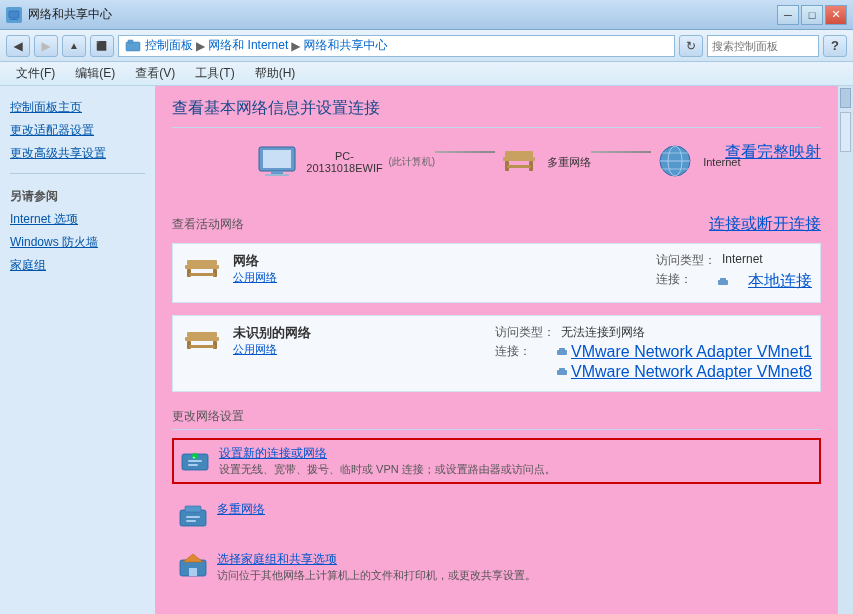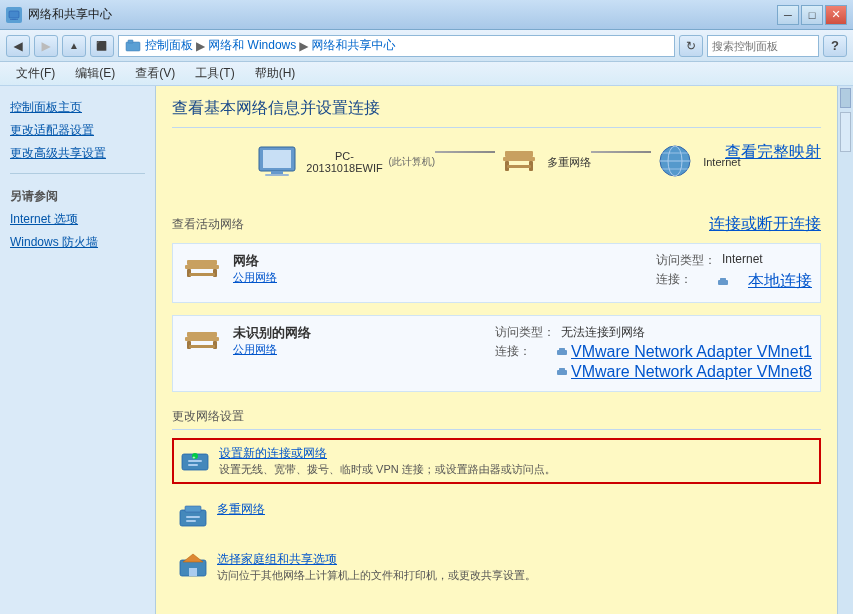--- a/index.html
+++ b/index.html
@@ -158,21 +158,21 @@
     .sidebar-section-header {
       font-size: 12px;
       font-weight: bold;
       color: #555;
       padding: 6px 10px 3px 10px;
     }
 
     
     .content {
       flex: 1;
-      background: #fef9c3;
+      background: #f9a8d4;
       padding: 12px 16px;
       overflow-y: auto;
     }
 
     .page-title {
       font-size: 16px;
       color: #1a4a8a;
       font-weight: normal;
       margin-bottom: 14px;
       border-bottom: 1px solid #c0d8f0;
@@ -343,21 +343,21 @@
   <div class="nav-btn" style="color:#bbb;">▶</div>
   <div class="nav-btn" style="font-size:10px;">▲</div>
   <div class="nav-btn" style="font-size:9px;">⬛</div>
   <div class="address-path">
     <svg width="16" height="14" viewBox="0 0 16 14" style="margin-right:4px;flex-shrink:0;">
         <rect x="1" y="3" width="14" height="9" rx="1" fill="#5a9fd4" stroke="#3a7ab4" stroke-width="0.5"></rect>
         <rect x="3" y="1" width="5" height="3" rx="0.5" fill="#5a9fd4" stroke="#3a7ab4" stroke-width="0.5"></rect>
       </svg>
     <span class="address-path-link">控制面板</span>
     <span class="address-path-arrow"> ▶ </span>
-    <span class="address-path-link">网络和 Windows</span>
+    <span class="address-path-link">网络和 Internet</span>
     <span class="address-path-arrow"> ▶ </span>
     <span class="address-path-link">网络和共享中心</span>
   </div>
   <div class="nav-btn">↻</div>
   <div class="search-box">
     <input class="search-input" type="text" placeholder="搜索控制面板" style="">
     <span class="search-icon-btn">🔍</span>
   </div>
   <div class="nav-btn" style="font-size:13px;font-weight:bold;">?</div>
 </div>
@@ -375,20 +375,21 @@
   <div class="sidebar">
     <a class="sidebar-link">控制面板主页</a>
     <a class="sidebar-link">更改适配器设置</a>
     <a class="sidebar-link">更改高级共享设置</a>
 
     <div class="sidebar-divider"></div>
 
     <div class="sidebar-section-header">另请参阅</div>
     <a class="sidebar-link">Internet 选项</a>
     <a class="sidebar-link">Windows 防火墙</a>
+    <a class="sidebar-link">家庭组</a>
   </div>
 
   <div class="content">
     <div class="page-title">查看基本网络信息并设置连接</div>
 
     <div style="position:relative; display:flex; align-items:center; margin-bottom:16px;">
       <div class="network-diagram" style="flex:1;">
 
         <div class="net-node">
           <div class="net-node-icon">

